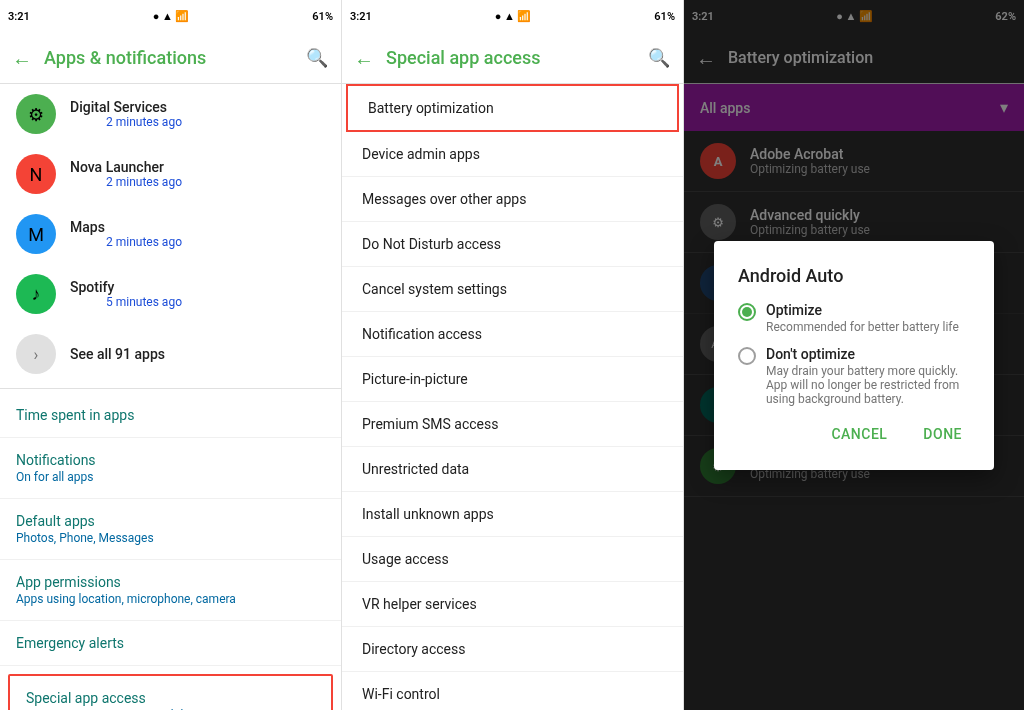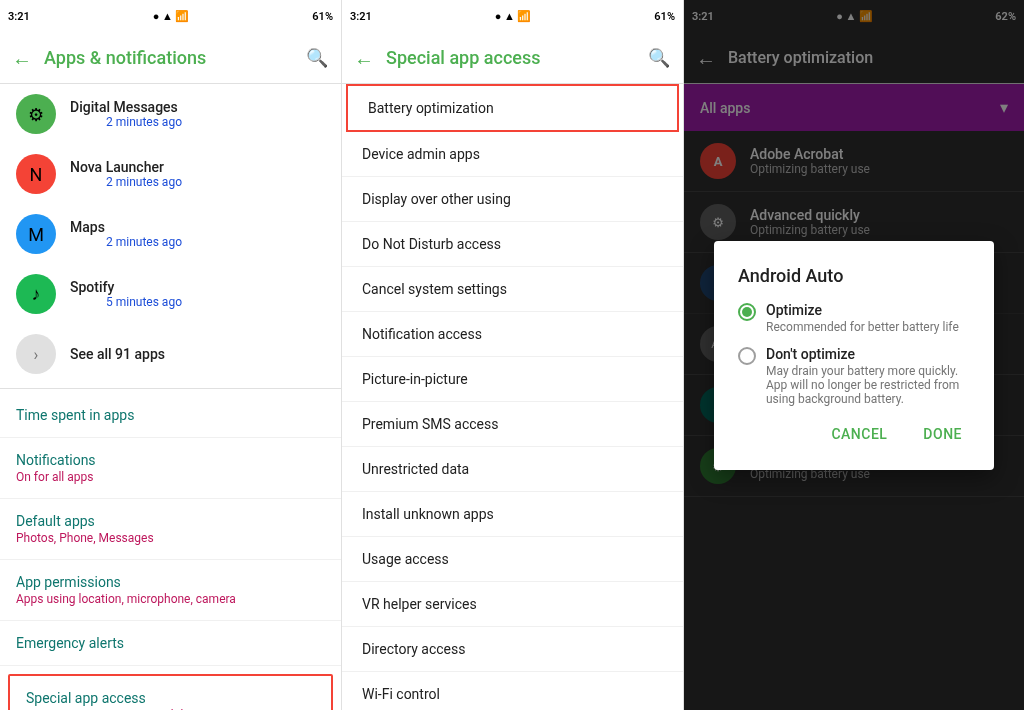--- a/index.html
+++ b/index.html
@@ -117,21 +117,21 @@
       padding: 14px 16px;
       cursor: pointer;
       border-bottom: 1px solid #f0f0f0;
     }
     .settings-item .setting-title {
       font-size: 14px;
       color: #0f766e;
     }
     .settings-item .setting-subtitle {
       font-size: 12px;
-      color: #be185d;
+      color: #0369a1;
       margin-top: 2px;
     }
 
     
     .settings-item.highlighted {
       border: 2px solid #f44336;
       margin: 4px 8px;
       border-radius: 2px;
     }
 
@@ -306,21 +306,21 @@
     <span class="back-arrow">←</span>
     <span class="top-bar-title">Apps &amp; notifications</span>
     <span class="search-icon">🔍</span>
   </div>
 
   <div class="scroll-content">
 
     <div class="app-list-item">
       <div class="app-icon green">⚙</div>
       <div class="app-info">
-        <div class="app-name">Digital Messages</div>
+        <div class="app-name">Digital Services</div>
         <div class="app-time">2 minutes ago</div>
       </div>
     </div>
     <div class="app-list-item">
       <div class="app-icon red">N</div>
       <div class="app-info">
         <div class="app-name">Nova Launcher</div>
         <div class="app-time">2 minutes ago</div>
       </div>
     </div>
@@ -393,21 +393,21 @@
   </div>
 
   <div class="scroll-content">
     <div class="special-item highlighted-box" style="border:2px solid #f44336; padding:14px 20px;">
       <span>Battery optimization</span>
     </div>
     <div class="special-item">
       <span>Device admin apps</span>
     </div>
     <div class="special-item">
-      <span>Display over other using</span>
+      <span>Messages over other apps</span>
     </div>
     <div class="special-item">
       <span>Do Not Disturb access</span>
     </div>
     <div class="special-item">
       <span>Cancel system settings</span>
     </div>
     <div class="special-item">
       <span>Notification access</span>
     </div>

